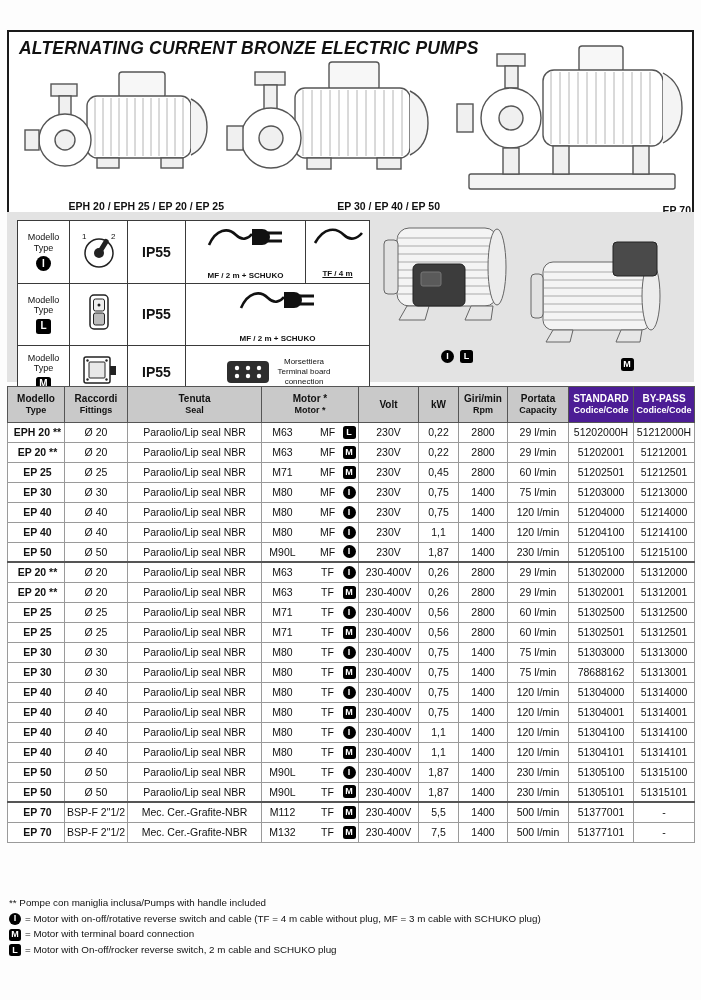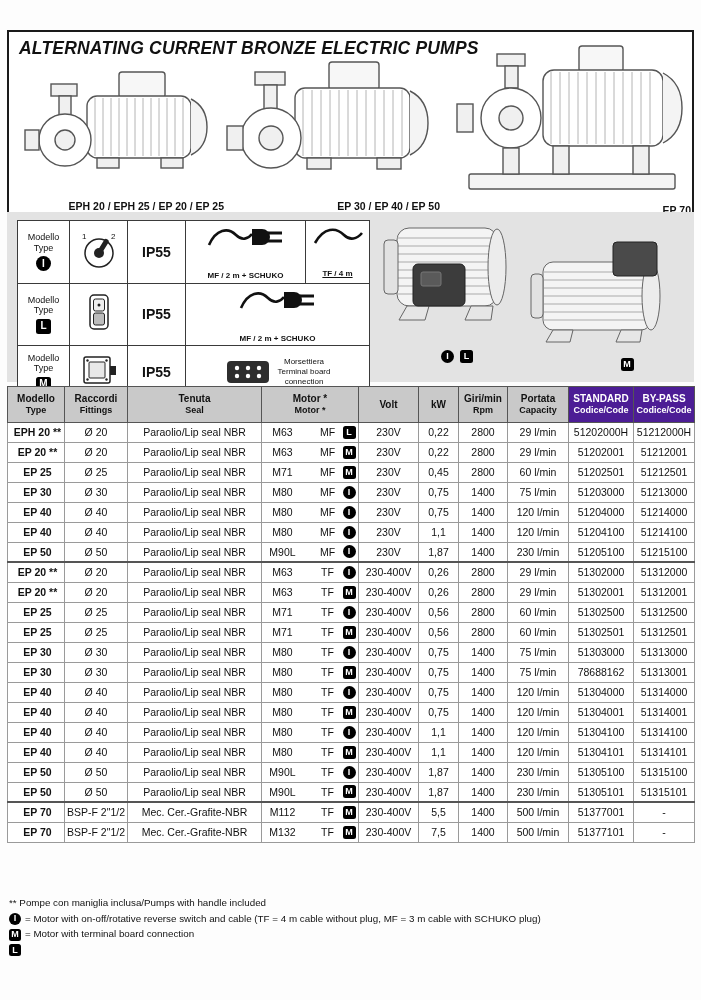--- a/index.html
+++ b/index.html
@@ -746,14 +746,15 @@
   <div class="fn">
     <span class="badge fn-b badge-auto b-circle">I</span>
     <span>= Motor with on-off/rotative reverse switch and cable (TF = 4 m cable without plug, MF = 3 m cable with SCHUKO plug)</span>
   </div>
   <div class="fn">
     <span class="badge fn-b badge-auto b-square">M</span>
     <span>= Motor with terminal board connection</span>
   </div>
   <div class="fn">
     <span class="badge fn-b badge-auto b-square">L</span>
+    <span>= Motor with On-off/rocker reverse switch, 2 m cable and SCHUKO plug</span>
   </div>
 </div>
 
 </body></html>

